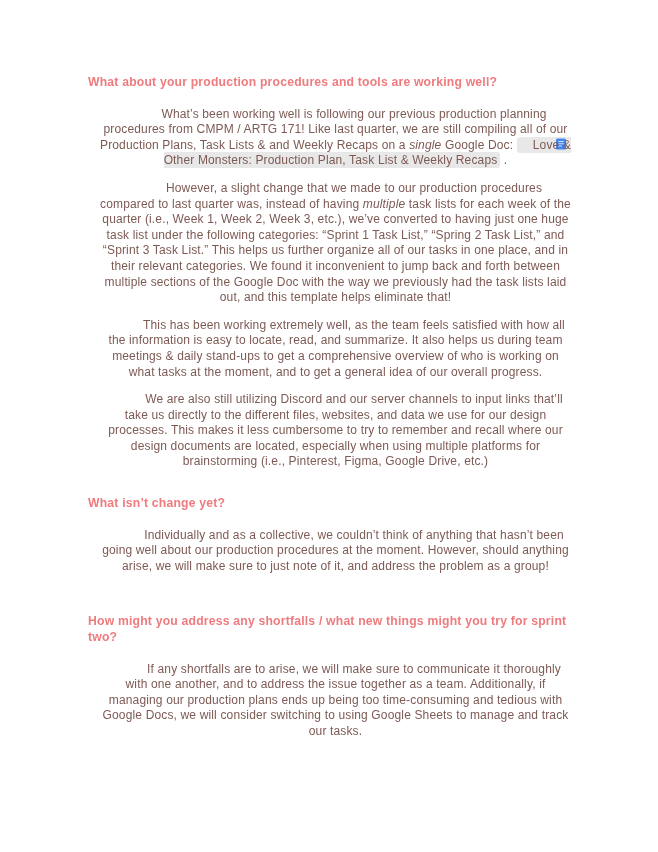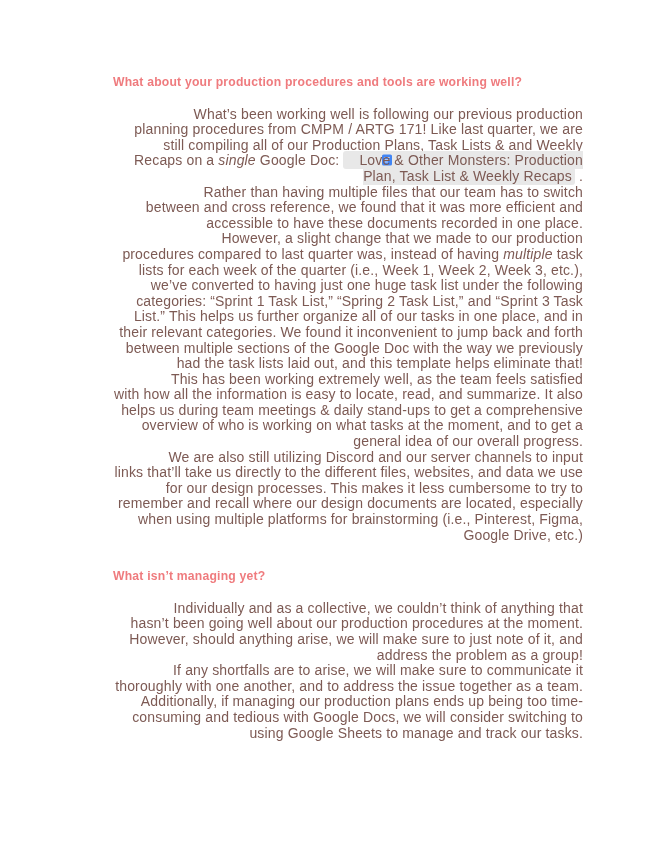--- a/index.html
+++ b/index.html
@@ -7,41 +7,41 @@
     width: 658px;
     height: 852px;
     background: #ffffff;
     overflow: hidden;
     font-family: "Liberation Sans", sans-serif;
   }
   .page {
     box-sizing: border-box;
     width: 658px;
     height: 624px;
-    padding: 75px 75px 0 113px;
+    padding: 75px 75px 0 88px;
     background: #ffffff;
   }
   .heading {
     color: var(--heading-color, #ef7b7e);
     font-size: 12.2px;
     font-weight: 600;
     line-height: 15.6px;
     letter-spacing: 0.2px;
     margin: 26px 0 16px 0;
   }
   .heading:first-child { margin-top: 0; }
   .heading.extra-space { margin-top: 40px; }
   .paragraph {
     color: var(--body-color, #7d5a54);
-    font-size: 14px;
+    font-size: 12px;
     line-height: 15.6px;
     letter-spacing: 0.15px;
     text-indent: 37px;
-    margin: 0;
-    text-align: right;
+    margin: 12px;
+    text-align: center;
   }
   .paragraph .run { font-style: normal; }
   .paragraph .italic { font-style: italic; }
   .paragraph .bold { font-weight: 400; }
   .chip {
     background: var(--chip-bg, #e8e8e8);
     border-radius: 3px;
     padding: 1px 3px 1px 2px;
     cursor: pointer;
     white-space: normal;
@@ -59,21 +59,21 @@
 
 <div class="page">
   <div>
       <div class="heading">What about your production procedures and tools are working well?</div>
       <div class="paragraph"><span class="run">What’s been working well is following our previous production planning procedures from CMPM / ARTG 171! Like last quarter, we are still compiling all of our Production Plans, Task Lists &amp; and Weekly Recaps on a </span><span class="run italic">single</span><span class="run"> Google Doc: </span><span class="chip"><span class="doc-icon"><svg width="10" height="12" viewBox="0 0 10 12">
               <rect x="0" y="0.5" width="10" height="11" rx="1.6" fill="#4285f4"></rect>
               <rect x="2.2" y="3" width="5.6" height="1.1" rx="0.5" fill="#cfe0fb"></rect>
               <rect x="2.2" y="5.2" width="5.6" height="1.1" rx="0.5" fill="#cfe0fb"></rect>
               <rect x="2.2" y="7.4" width="3.8" height="1.1" rx="0.5" fill="#cfe0fb"></rect>
             </svg></span><span>Love &amp; Other Monsters: Production Plan, Task List &amp; Weekly Recaps</span></span><span class="run"> .</span></div>
-      <div class="paragraph"><span class="run">Rather than having multiple files that our team has to switch between and cross reference, we found that it was more efficient and accessible to have these documents recorded in one place.</span></div>
       <div class="paragraph"><span class="run">However, a slight change that we made to our production procedures compared to last quarter was, instead of having </span><span class="run italic">multiple</span><span class="run"> task lists for each week of the quarter (i.e., Week 1, Week 2, Week 3, etc.), we’ve converted to having just </span><span class="run bold">one</span><span class="run"> huge task list under the following categories: “Sprint 1 Task List,” “Spring 2 Task List,” and “Sprint 3 Task List.” This helps us further organize all of our tasks in one place, and in their relevant categories. We found it inconvenient to jump back and forth between multiple sections of the Google Doc with the way we previously had the task lists laid out, and this template helps eliminate that!</span></div>
       <div class="paragraph"><span class="run">This has been working extremely well, as the team feels satisfied with how all the information is easy to locate, read, and summarize. It also helps us during team meetings &amp; daily stand-ups to get a comprehensive overview of who is working on what tasks at the moment, and to get a general idea of our overall progress.</span></div>
       <div class="paragraph"><span class="run">We are also still utilizing Discord and our server channels to input links that’ll take us directly to the different files, websites, and data we use for our design processes. This makes it less cumbersome to try to remember and recall where our design documents are located, especially when using multiple platforms for brainstorming (i.e., Pinterest, Figma, Google Drive, etc.)</span></div>
-      <div class="heading">What isn’t managing yet?</div>
+      <div class="heading">What isn’t change yet?</div>
       <div class="paragraph"><span class="run">Individually and as a collective, we couldn’t think of anything that hasn’t been going well about our production procedures at the moment. However, should anything arise, we will make sure to just note of it, and address the problem as a group!</span></div>
+      <div class="heading extra-space">How might you address any shortfalls / what new things might you try for sprint two?</div>
       <div class="paragraph"><span class="run">If any shortfalls are to arise, we will make sure to communicate it thoroughly with one another, and to address the issue together as a team. Additionally, if managing our production plans ends up being too time-consuming and tedious with Google Docs, we will consider switching to using Google Sheets to manage and track our tasks.</span></div>
     </div>
 </div>
 
 </body></html>

